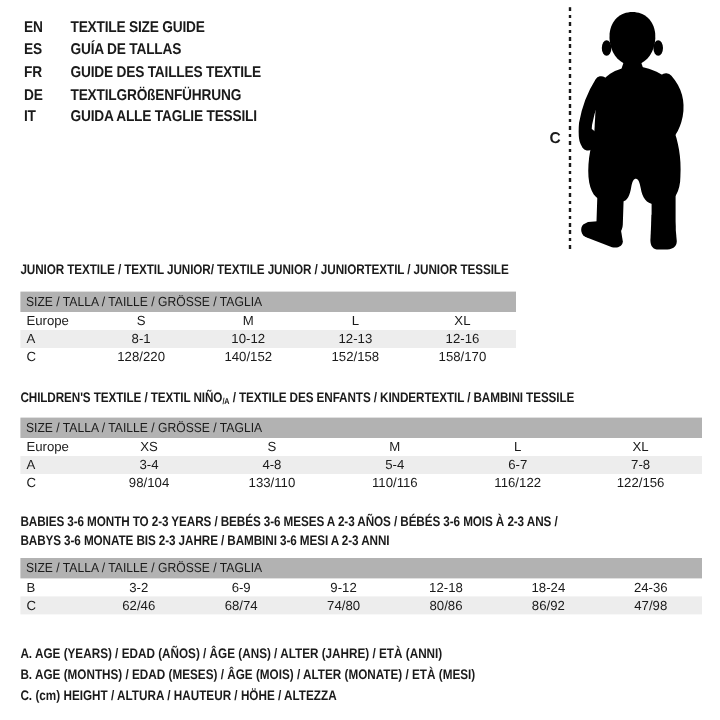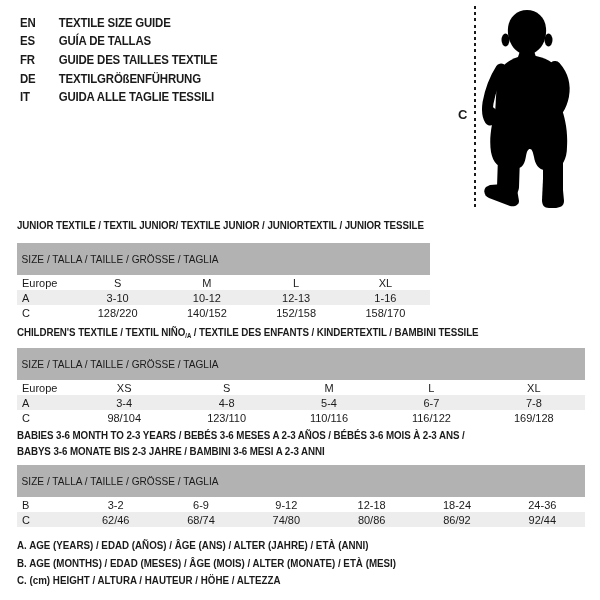--- a/index.html
+++ b/index.html
@@ -37,21 +37,21 @@
   .t0{top:217px;}
   .t1{top:324px;}
   .t2{top:427px;}
   .title sub{font-size:0.62em;vertical-align:-0.25em;}
 
   
   .table{position:absolute;left:17px;font-size:11px;}
   .tbl0{top:243px;width:413px;}
   .tbl1{top:348px;width:568px;}
   .tbl2{top:465px;width:568px;}
-  .t-header{background:var(--header-bg);height:32px;display:flex;align-items:center;overflow:hidden;}
+  .t-header{background:var(--header-bg);height:17px;display:flex;align-items:center;overflow:hidden;}
   .hdr-txt{transform:scaleX(0.92);transform-origin:0 50%;white-space:nowrap;padding-left:5px;}
   .t-row{display:flex;height:15px;align-items:center;justify-content:space-between;}
   .t-row.shaded{background:var(--shade);}
   .t-cell{flex:1;text-align:center;}
   .t-cell.first{flex:0 0 56px;text-align:left;padding-left:5px;box-sizing:border-box;}
 
   
   .footnotes{position:absolute;left:17px;top:537px;font-weight:bold;font-size:11.5px;line-height:17.6px;}
   .foot-line{white-space:nowrap;}
 </style>
@@ -117,24 +117,24 @@
       </div>
       <div class="t-row">
         <div class="t-cell first">Europe</div>
         <div class="t-cell">S</div>
         <div class="t-cell">M</div>
         <div class="t-cell">L</div>
         <div class="t-cell">XL</div>
       </div>
       <div class="t-row shaded">
         <div class="t-cell first">A</div>
-        <div class="t-cell">3-10</div>
+        <div class="t-cell">8-1</div>
         <div class="t-cell">10-12</div>
         <div class="t-cell">12-13</div>
-        <div class="t-cell">1-16</div>
+        <div class="t-cell">12-16</div>
       </div>
       <div class="t-row">
         <div class="t-cell first">C</div>
         <div class="t-cell">128/220</div>
         <div class="t-cell">140/152</div>
         <div class="t-cell">152/158</div>
         <div class="t-cell">158/170</div>
       </div>
     </div>
 
@@ -157,24 +157,24 @@
         <div class="t-cell first">A</div>
         <div class="t-cell">3-4</div>
         <div class="t-cell">4-8</div>
         <div class="t-cell">5-4</div>
         <div class="t-cell">6-7</div>
         <div class="t-cell">7-8</div>
       </div>
       <div class="t-row">
         <div class="t-cell first">C</div>
         <div class="t-cell">98/104</div>
-        <div class="t-cell">123/110</div>
+        <div class="t-cell">133/110</div>
         <div class="t-cell">110/116</div>
         <div class="t-cell">116/122</div>
-        <div class="t-cell">169/128</div>
+        <div class="t-cell">122/156</div>
       </div>
     </div>
 
   <div class="title t2 condensed">
       <div class="title-line"><span>BABIES 3-6 MONTH TO 2-3 YEARS / BEBÉS 3-6 MESES A 2-3 AÑOS / BÉBÉS 3-6 MOIS À 2-3 ANS /</span></div>
       <div class="title-line"><span>BABYS 3-6 MONATE BIS 2-3 JAHRE / BAMBINI 3-6 MESI A 2-3 ANNI</span></div>
     </div>
   <div class="table tbl2">
       <div class="t-header">
         <span class="hdr-txt">SIZE / TALLA / TAILLE / GRÖSSE / TAGLIA</span>
@@ -188,21 +188,21 @@
         <div class="t-cell">18-24</div>
         <div class="t-cell">24-36</div>
       </div>
       <div class="t-row shaded">
         <div class="t-cell first">C</div>
         <div class="t-cell">62/46</div>
         <div class="t-cell">68/74</div>
         <div class="t-cell">74/80</div>
         <div class="t-cell">80/86</div>
         <div class="t-cell">86/92</div>
-        <div class="t-cell">92/44</div>
+        <div class="t-cell">47/98</div>
       </div>
     </div>
 
   <div class="footnotes condensed" id="foot">
       <div class="foot-line">A. AGE (YEARS) / EDAD (AÑOS) / ÂGE (ANS) / ALTER (JAHRE) / ETÀ (ANNI)</div>
       <div class="foot-line">B. AGE (MONTHS) / EDAD (MESES) / ÂGE (MOIS) / ALTER (MONATE) / ETÀ (MESI)</div>
       <div class="foot-line">C. (cm) HEIGHT / ALTURA / HAUTEUR / HÖHE / ALTEZZA</div>
     </div>
 
 </div>

